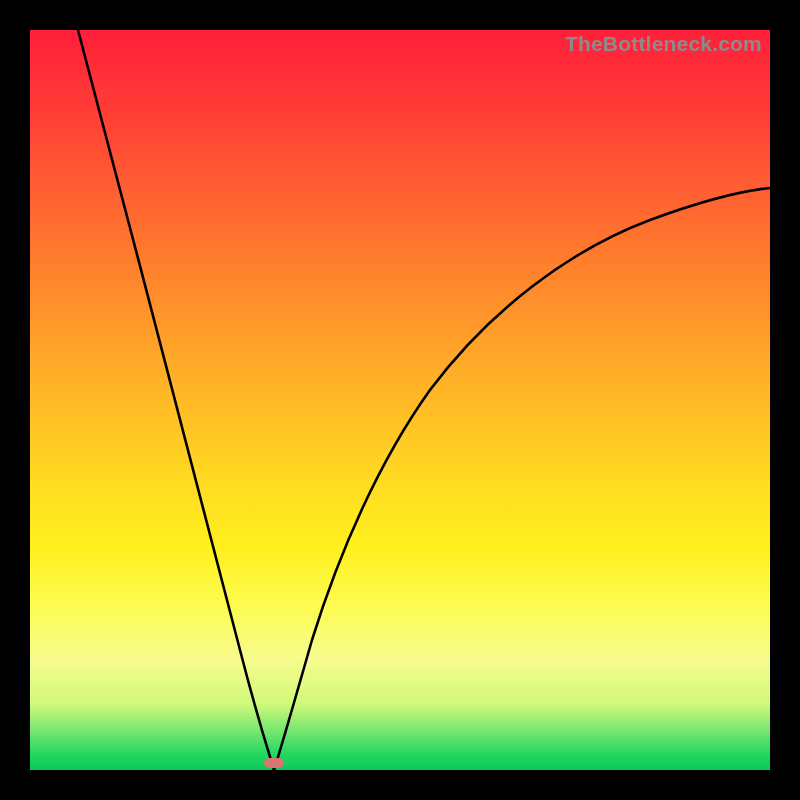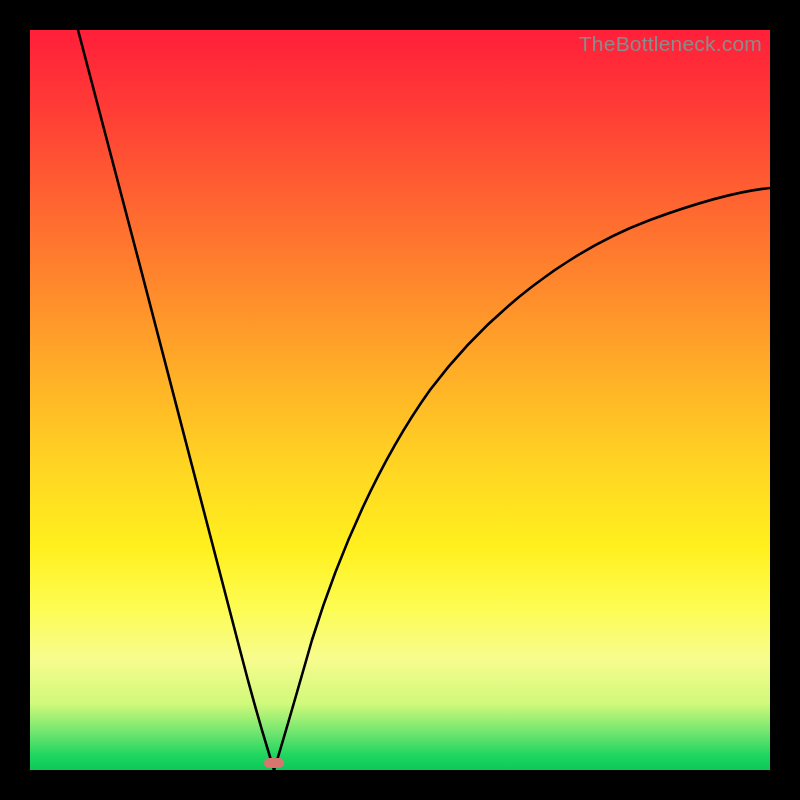--- a/index.html
+++ b/index.html
@@ -43,21 +43,21 @@
       #1fd65f 98%,
       #0cc85a 100%
     );
   }
   .watermark {
     position: absolute;
     top: 2px;
     right: 8px;
     color: #8c8c8c;
     font-size: 21px;
-    font-weight: 400;
+    font-weight: 700;
     letter-spacing: 0.2px;
     z-index: 5;
   }
   svg.curve {
     position: absolute;
     left: 0;
     top: 0;
     width: 740px;
     height: 740px;
     z-index: 3;

